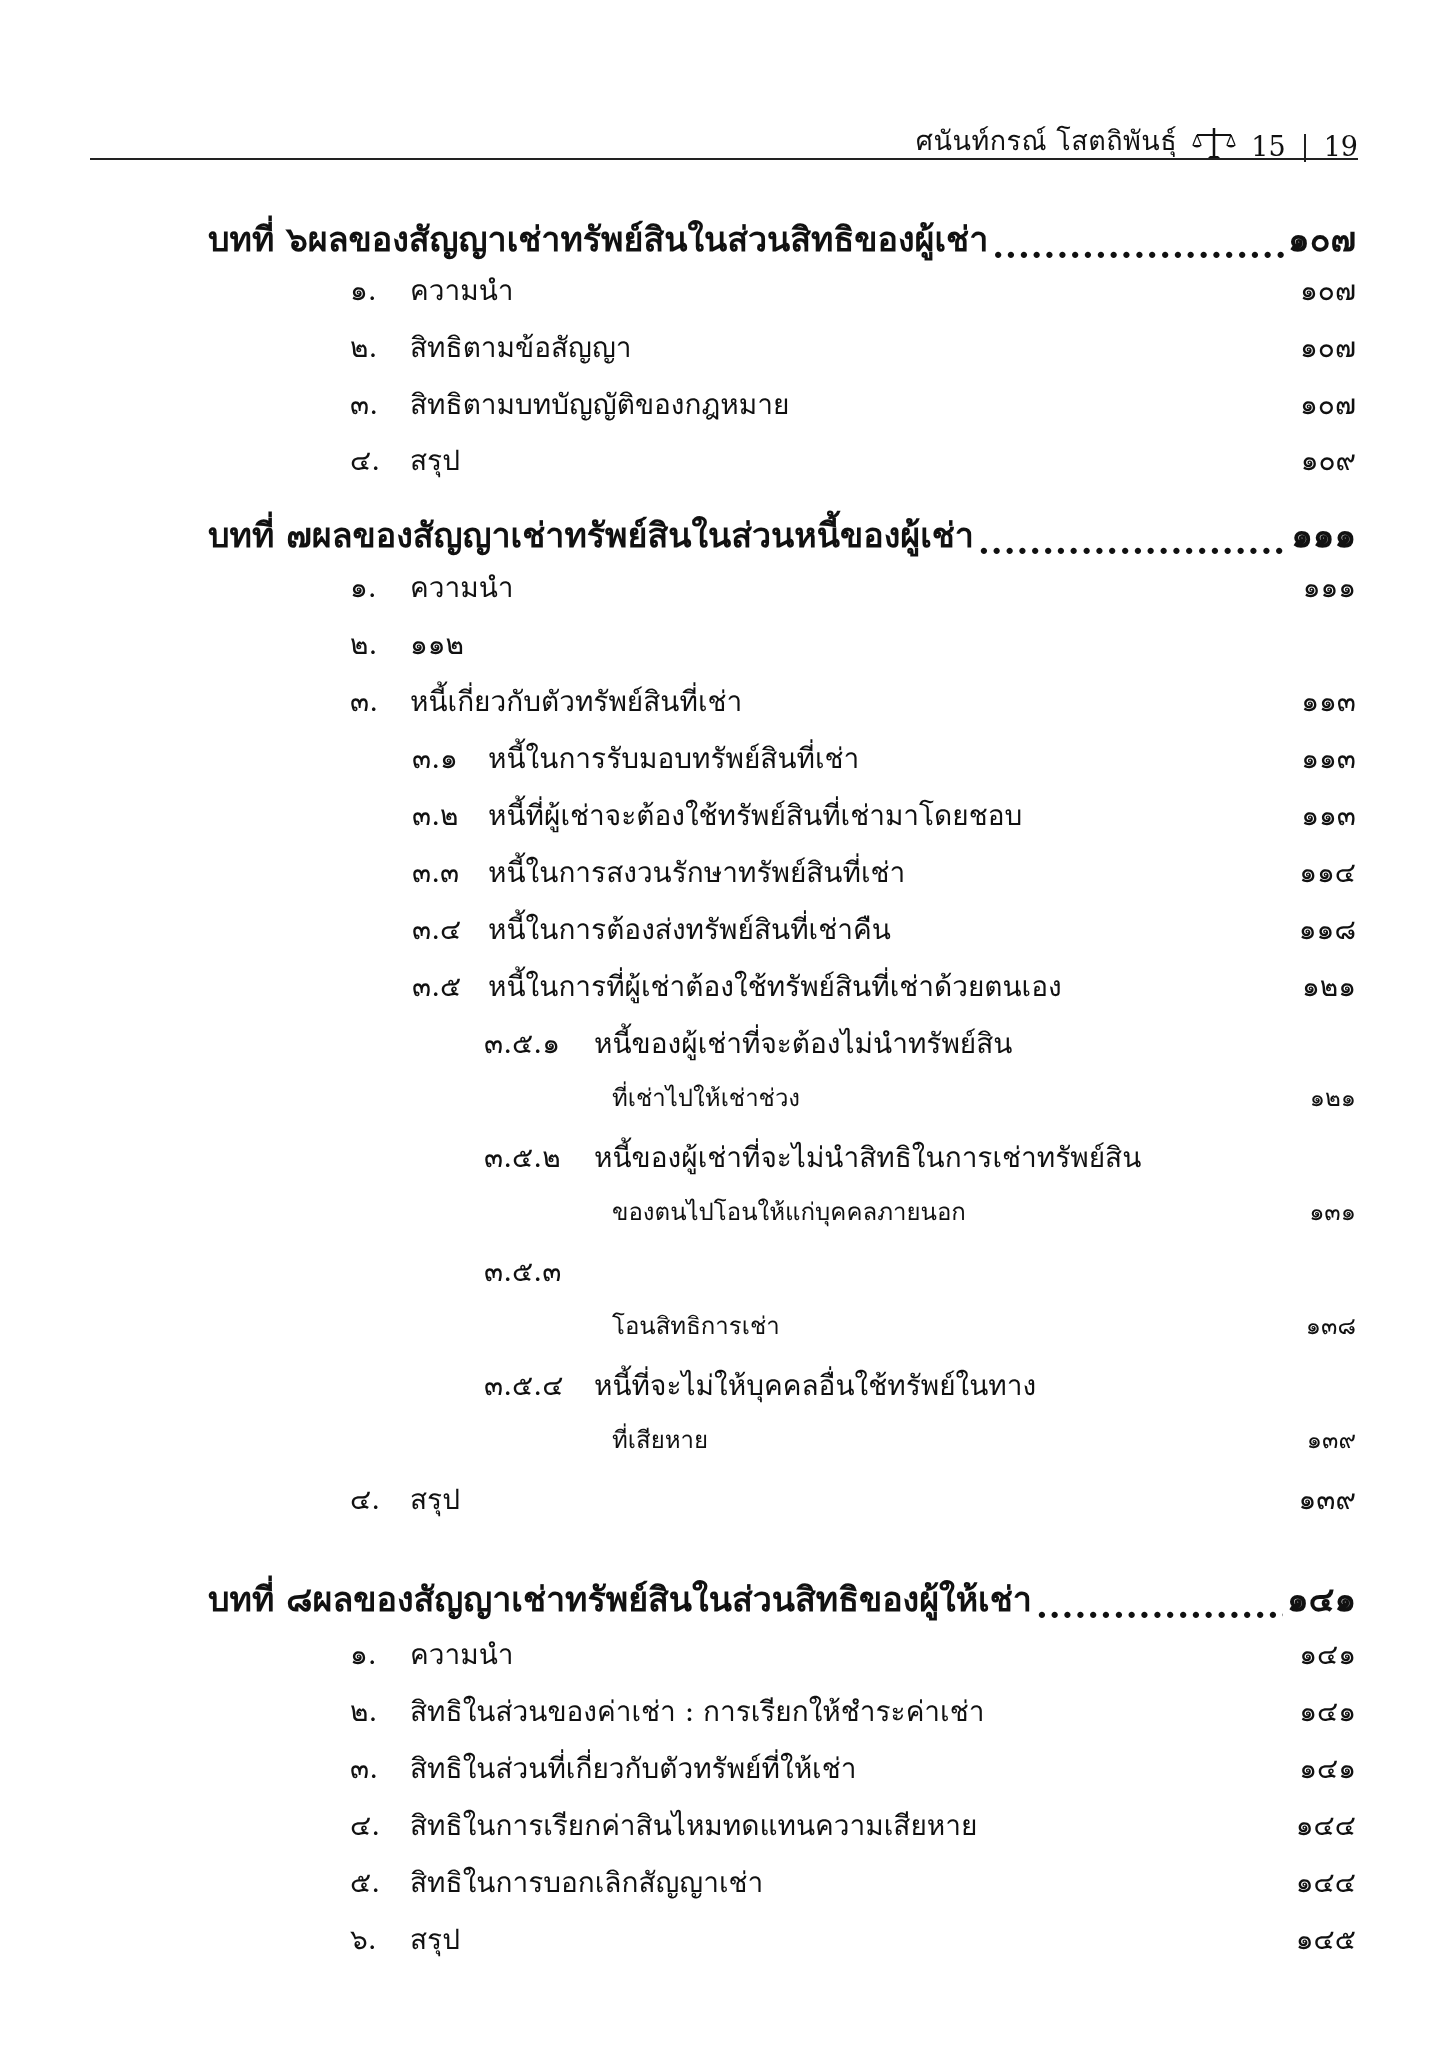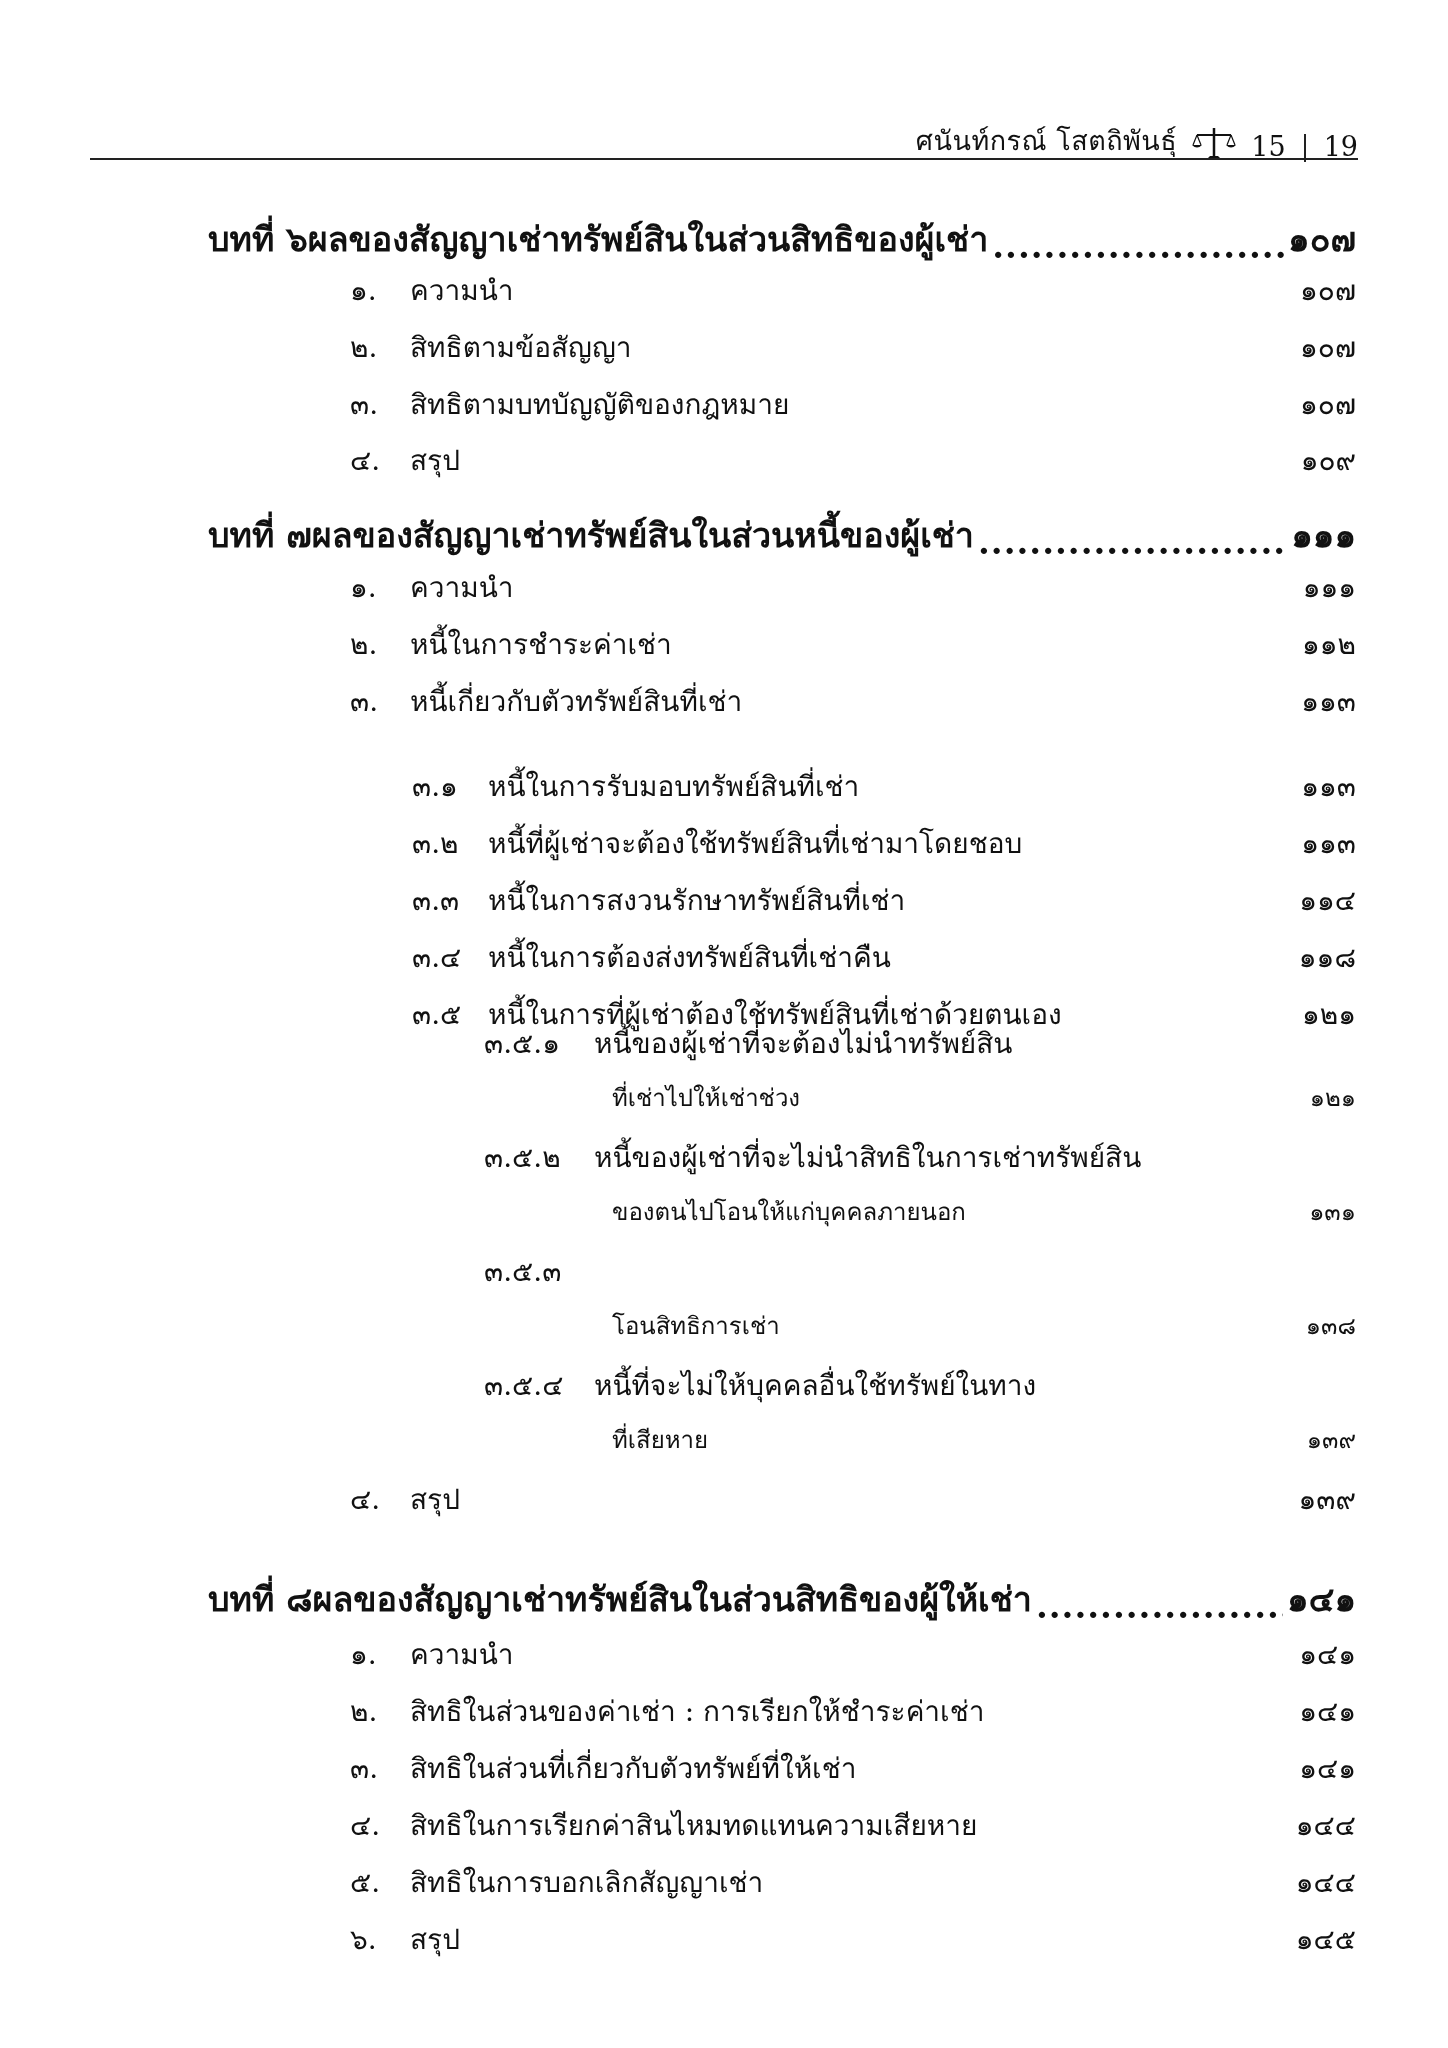--- a/index.html
+++ b/index.html
@@ -14,21 +14,21 @@
   .chap { left:208px; right:92px; font-size:34px; font-weight:bold; }
   .chap .num { width:140px; display:inline-block; }
   .chap .title { flex:0 0 auto; }
   .chap .dots { flex:1 1 auto; overflow:hidden; margin:0 4px; letter-spacing:1px; }
   .chap .page { flex:0 0 auto; text-align:right; }
   .item { left:350px; right:92px; font-size:28px; }
   .item .num { width:60px; display:inline-block; }
   .item .title { flex:1 1 auto; }
   .item .page { flex:0 0 auto; text-align:right; }
   .sub { left:412px; right:92px; font-size:28px; }
-  .sub .num { width:76px; display:inline-block;margin-top:28px; }
+  .sub .num { width:76px; display:inline-block; }
   .sub .title { flex:1 1 auto; }
   .sub .page { text-align:right; }
   .subsub { left:484px; right:92px; font-size:28px; }
   .subsub .num { width:110px; display:inline-block; }
   .subsub .title { flex:1 1 auto; }
   .cont { left:612px; right:92px; font-size:24px; }
   .cont .title { flex:1 1 auto; }
 </style>
 </head>
 <body>
@@ -89,21 +89,20 @@
     <span class="dots">..............................................................</span>
     <span class="page">๑๑๑</span>
   </div>
   <div class="row item" style="top:565px">
     <span class="num">๑.</span>
     <span class="title">ความนำ</span>
     <span class="page">๑๑๑</span>
   </div>
   <div class="row item" style="top:622px">
     <span class="num">๒.</span>
-    <span class="title">หนี้ในการชำระค่าเช่า</span>
     <span class="page">๑๑๒</span>
   </div>
   <div class="row item" style="top:679px">
     <span class="num">๓.</span>
     <span class="title">หนี้เกี่ยวกับตัวทรัพย์สินที่เช่า</span>
     <span class="page">๑๑๓</span>
   </div>
   <div class="row sub" style="top:736px">
     <span class="num">๓.๑</span>
     <span class="title">หนี้ในการรับมอบทรัพย์สินที่เช่า</span>

